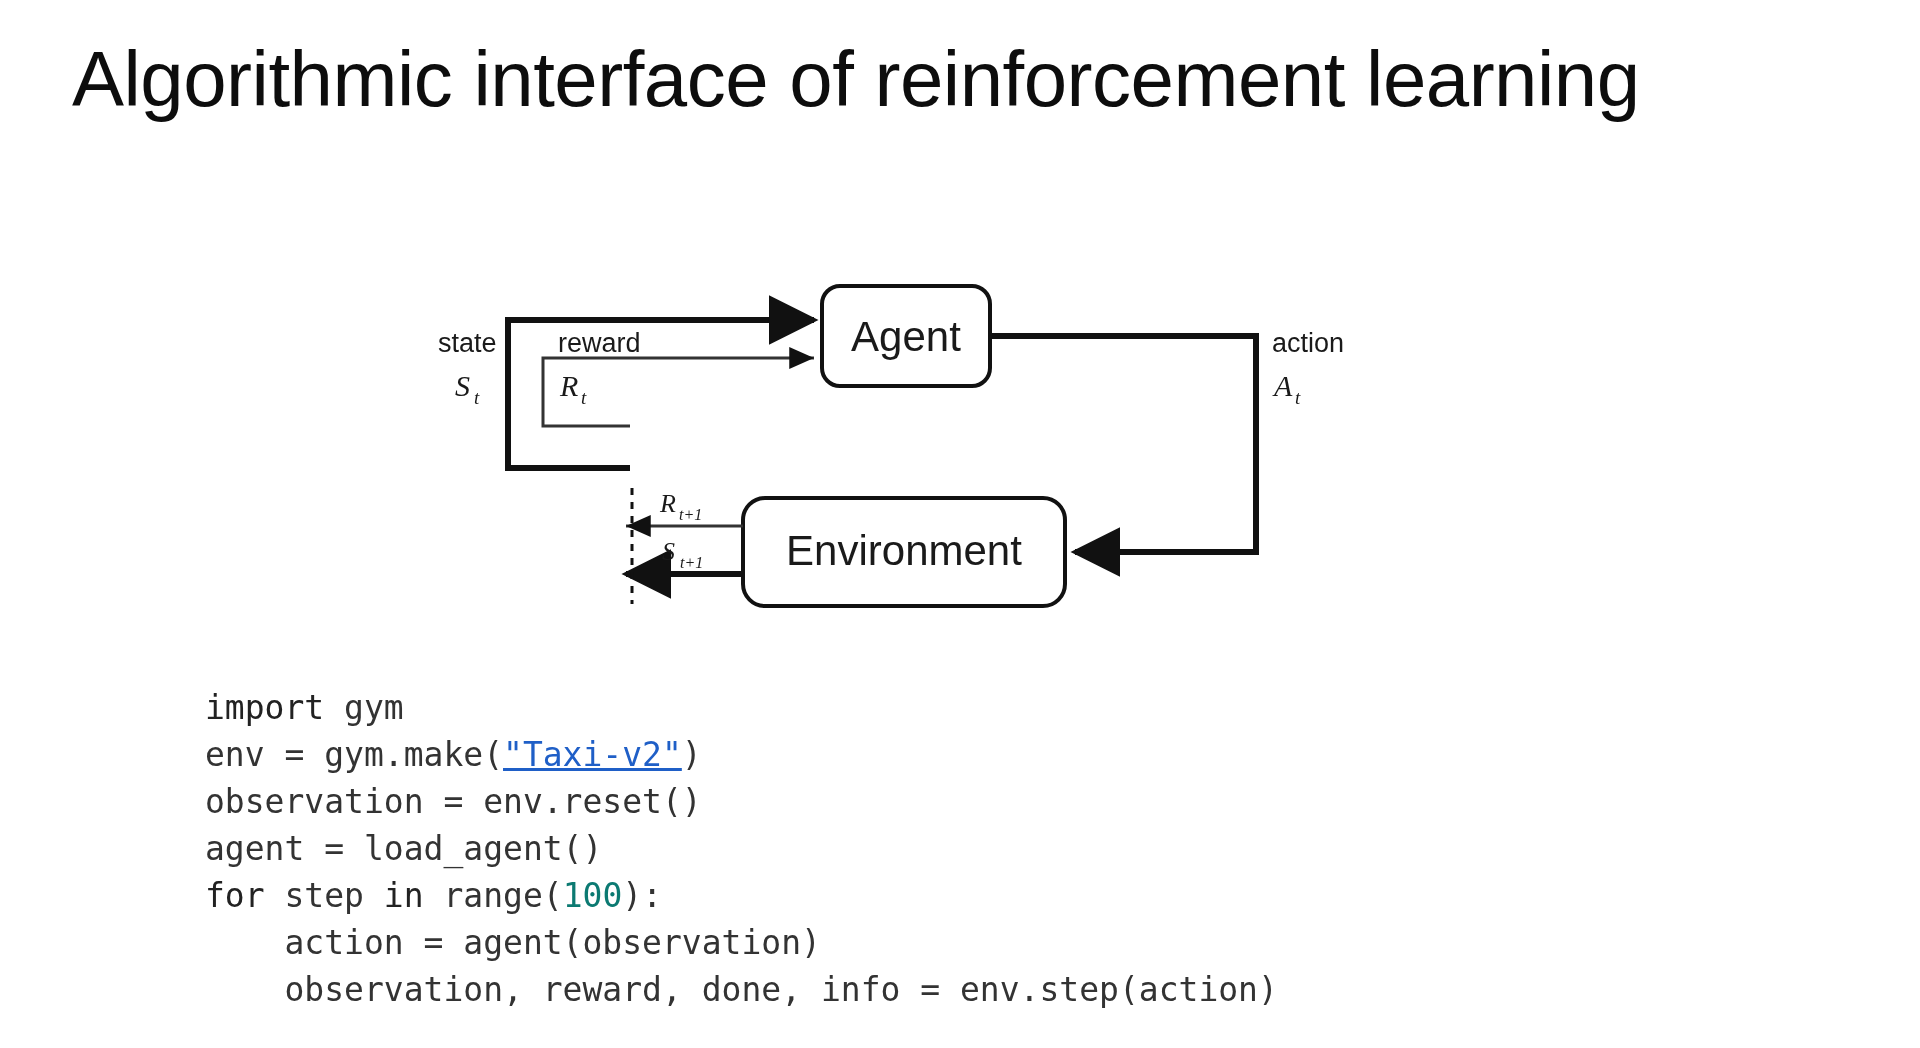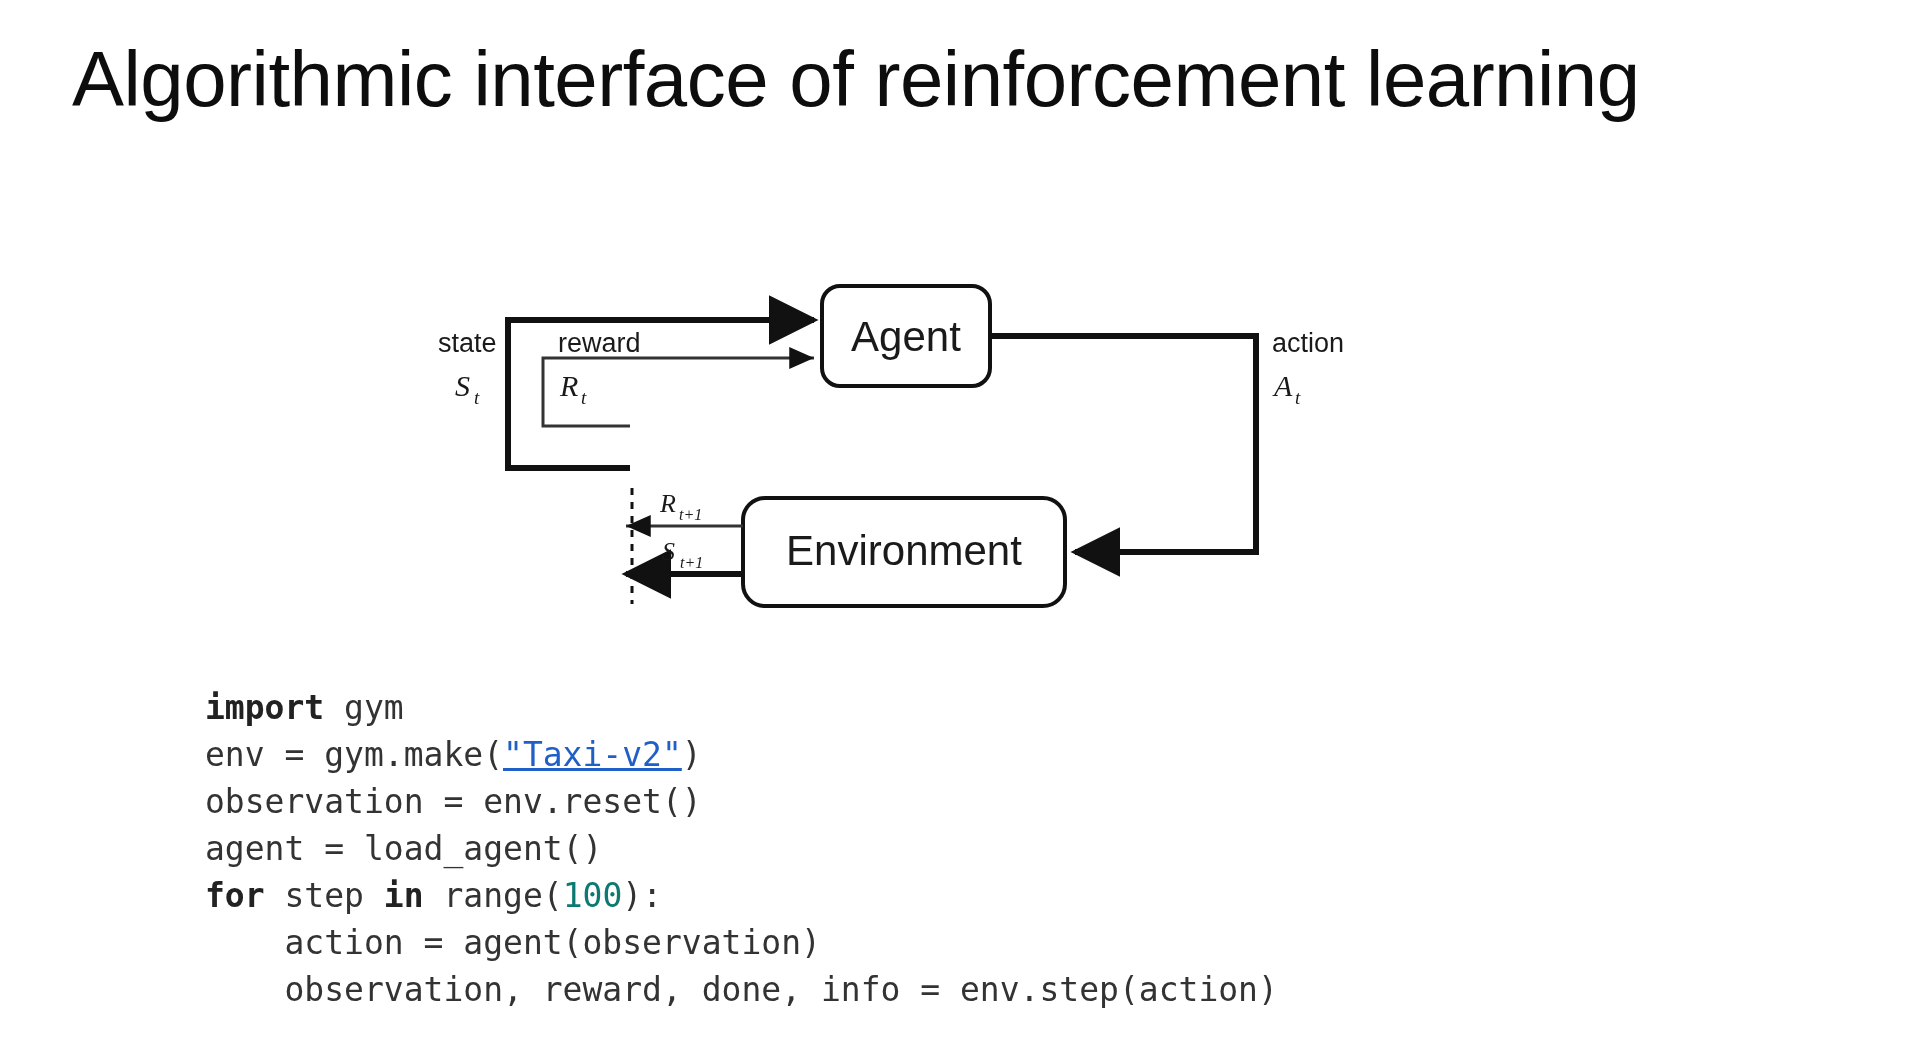--- a/index.html
+++ b/index.html
@@ -94,21 +94,21 @@
     left: 205px;
     top: 684px;
     font-family: "DejaVu Sans Mono", "Liberation Mono", monospace;
     font-size: 33px;
     line-height: 47px;
     color: #333333;
     white-space: pre;
     letter-spacing: 0px;
   }
   .code-line { display: block; height: 47px; }
-  .kw  { font-weight: bold; color: #222222; }
+  .kw  { font-weight: normal; color: #222222; }
   .num { color: #0c7a72; margin-top: 47px; }
   .str-link {
     color: #1f5fc7;
     text-decoration: underline;
     text-decoration-color: #1f5fc7;
     cursor: pointer;
   }
 </style>
 </head>
 <body>

